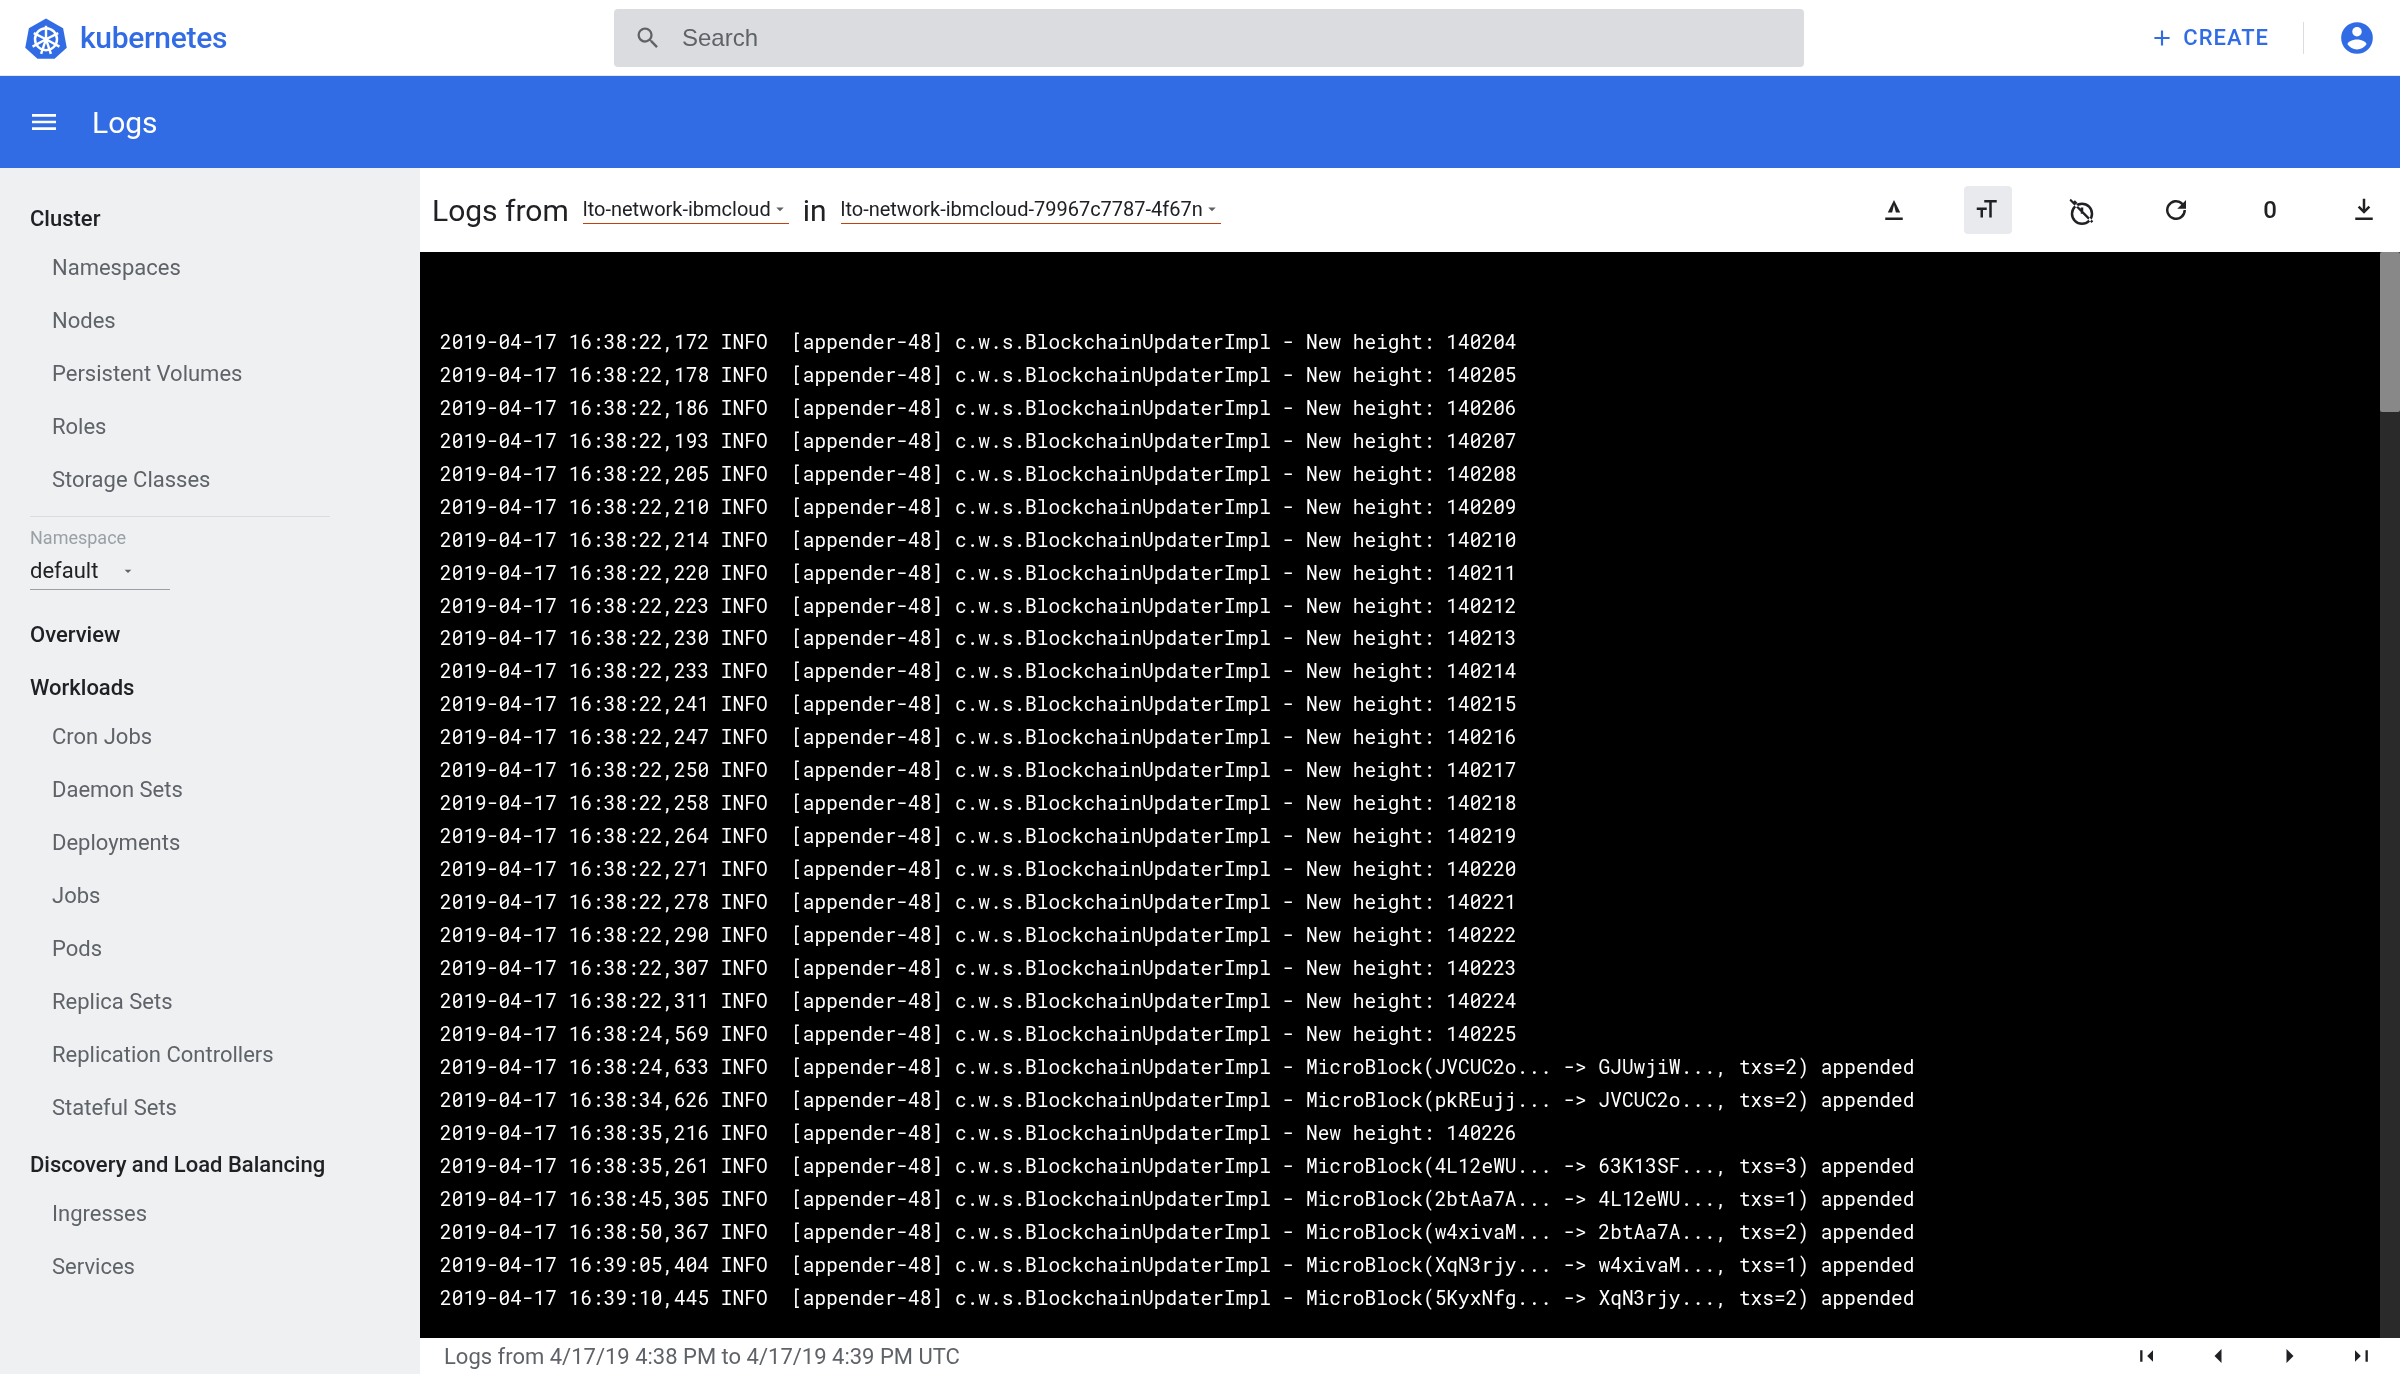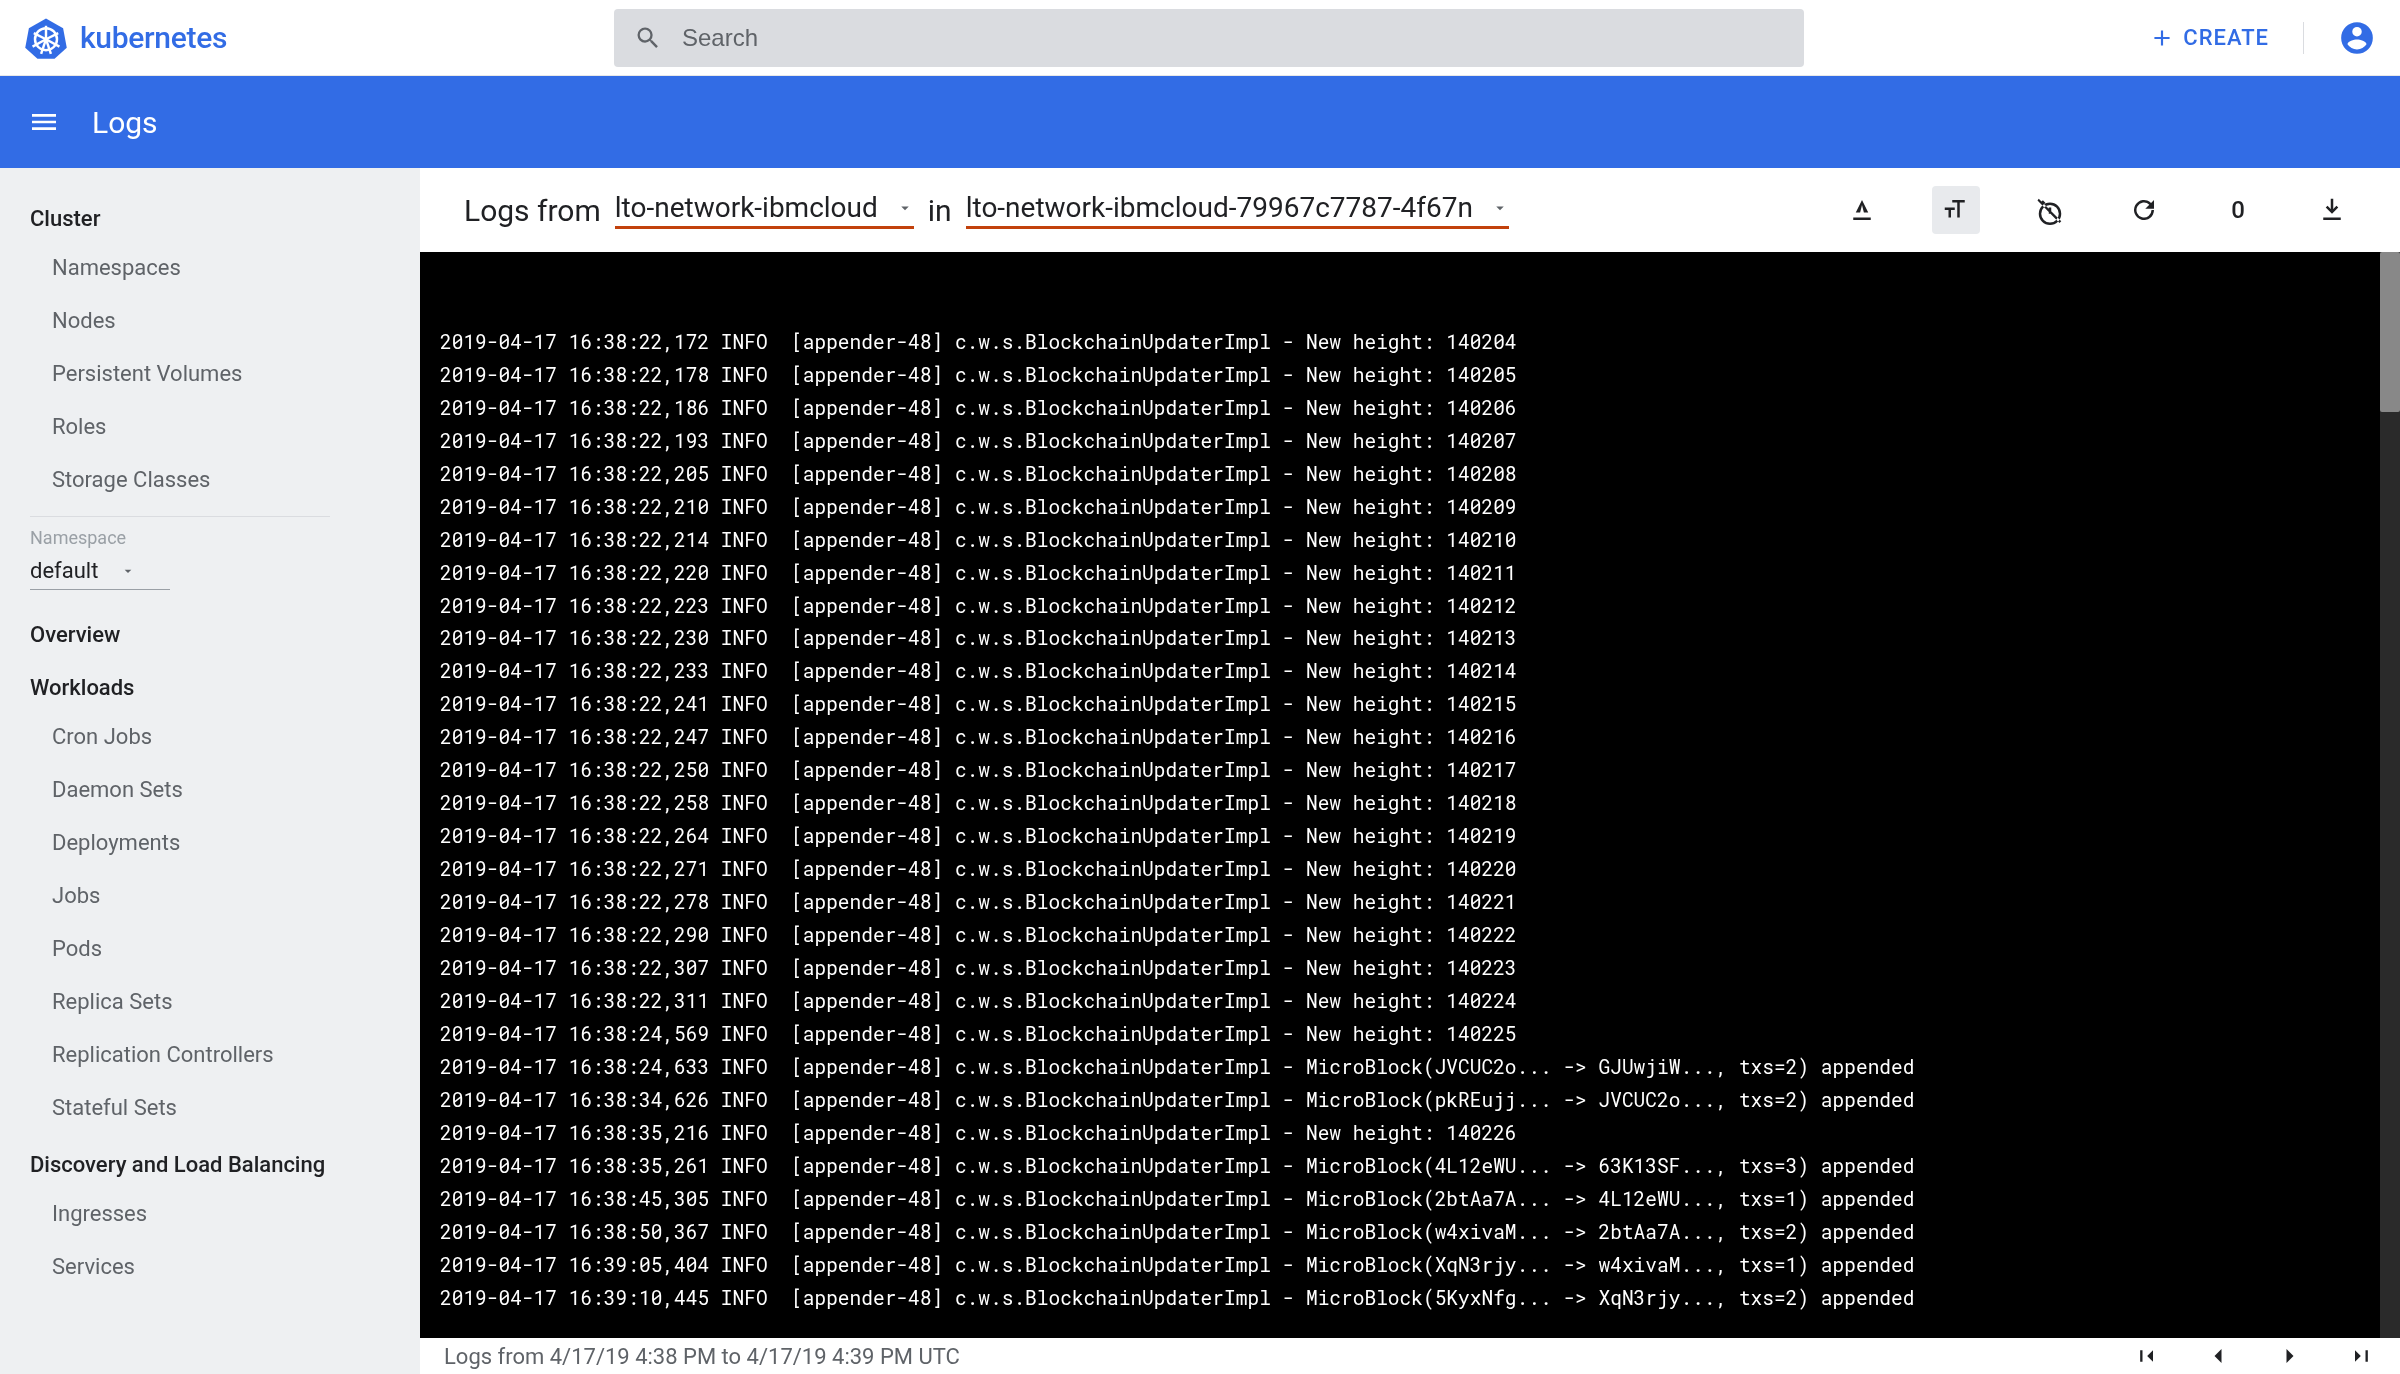--- a/index.html
+++ b/index.html
@@ -32,23 +32,23 @@
     .side-item { font-size: 22px; color: #5f6368; padding: 14px 30px 14px 52px; cursor: pointer; }
     .side-divider { height: 1px; background: #dadce0; margin: 14px 30px; }
     .side-divider.short { margin: 10px 30px 10px 30px; width: 300px; }
     .ns-label { font-size: 18px; color: #9aa0a6; padding: 0 30px; }
     .ns-select { display: flex; align-items: center; gap: 22px; font-size: 22px; color: #202124; padding: 10px 30px 6px; cursor: pointer; }
     .ns-underline { height: 1px; background: #9aa0a6; margin: 0 30px 14px 30px; width: 140px; }
 
     
     .main { flex: 1; background: #eef0f2; padding: 0; display: flex; flex-direction: column; overflow: hidden; }
     .card { background: #fff; margin: 0; display: flex; flex-direction: column; flex: 1; overflow: hidden; }
-    .toolbar { display: flex; align-items: center; padding: 18px 44px; gap: 14px; }
+    .toolbar { display: flex; align-items: center; padding: 18px 12px; gap: 14px; }
     .sel-label { font-size: 30px; color: #202124; }
-    .sel-value { font-size: 28px; color: #202124; border-bottom: 3px solid #c2410c; padding-bottom: 2px; display: flex; align-items: center; gap: 18px; cursor: pointer; }
+    .sel-value { font-size: 20px; color: #202124; border-bottom: 1px solid #c2410c; padding-bottom: 2px; display: flex; align-items: center; gap: 0; cursor: pointer; }
     .drop-arrow { color: #5f6368; }
     .toolbar-actions { margin-left: auto; display: flex; align-items: center; gap: 46px; color: #202124; }
     .tool-btn { cursor: pointer; display: flex; align-items: center; justify-content: center; width: 48px; height: 48px; border-radius: 4px; }
     .tool-btn.active { background: #e8eaed; }
     .tool-btn .num { font-size: 24px; font-weight: 500; }
 
     .log-viewer { flex: 1; background: #000; color: #fff; font-family: 'Roboto Mono', 'Courier New', monospace; font-size: 19.5px; line-height: 1.69; padding: 8px 20px; overflow: auto; white-space: pre; position: relative; }
     .log-line { white-space: pre; }
     .vscrollbar { position: absolute; right: 0; top: 0; width: 20px; height: 100%; background: #2a2a2a; }
     .vscroll-thumb { position: absolute; right: 0; top: 0; width: 20px; height: 160px; background: #888; border-radius: 2px; }

